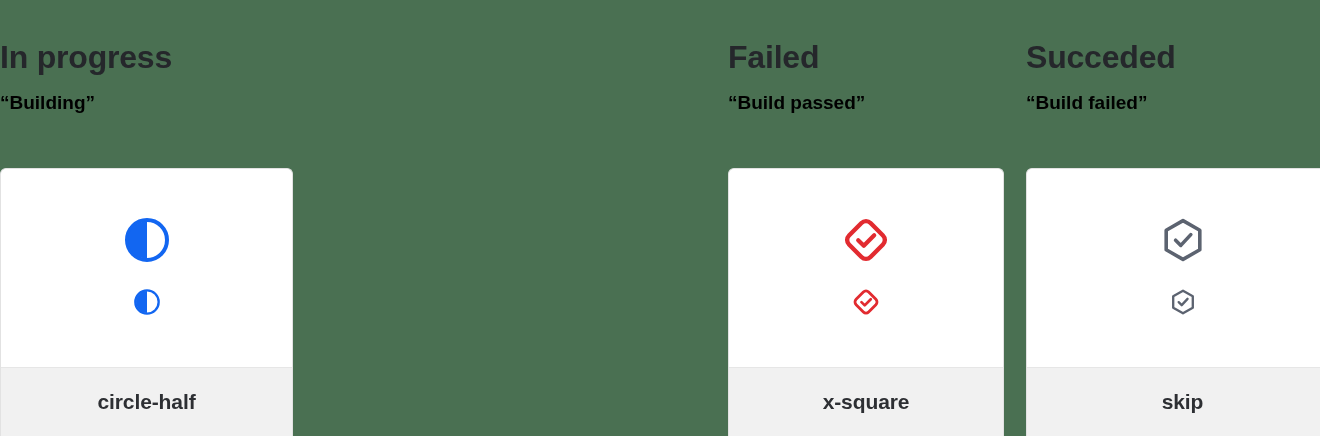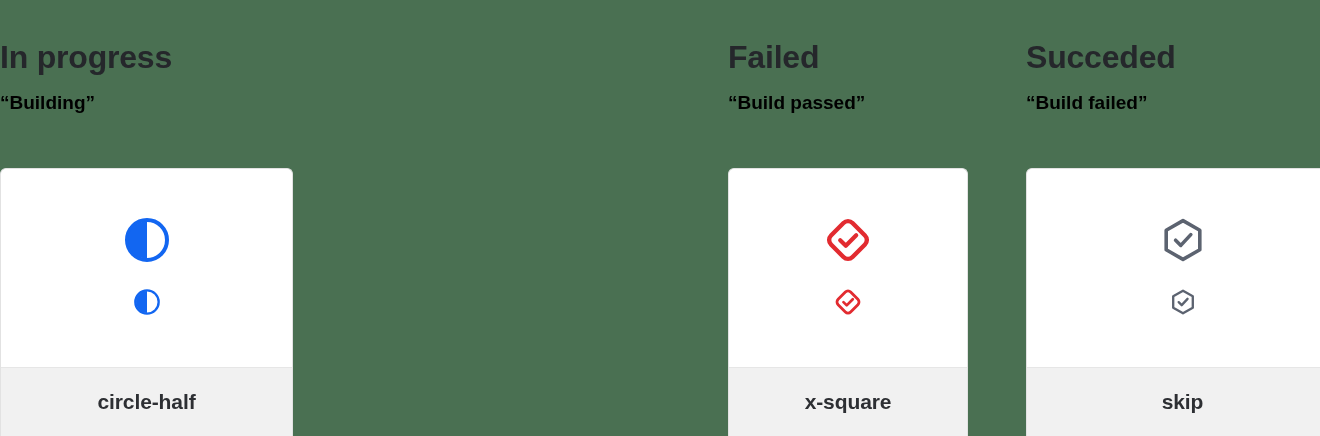--- a/index.html
+++ b/index.html
@@ -126,21 +126,21 @@
       </div>
     </div>
   </div>
 
 
   <div class="column" style="left:684px;width:294px;margin-left:44px;">
     <div class="col-head" style="width:294px;">
       <div class="col-title">Failed</div>
       <div class="col-sub">“Build passed”</div>
     </div>
-    <div class="card" style="left:0px;width:240px;">
+    <div class="card" style="left:0px;width:276px;">
       <div class="card-body">
         <span class="icon-big">
           <svg viewBox="0 0 24 24" fill="none" xmlns="http://www.w3.org/2000/svg">
             <g transform="rotate(45 12 12)">
               <rect x="4.4" y="4.4" width="15.2" height="15.2" rx="3.2" stroke="#e22b30" stroke-width="2.2" fill="none"></rect>
             </g>
             <path d="M8.1 12.1 L10.9 14.9 L16.1 9.6" stroke="#e22b30" stroke-width="2.1" stroke-linecap="round" stroke-linejoin="round" fill="none"></path>
           </svg>
         </span>
         <span class="icon-small">

